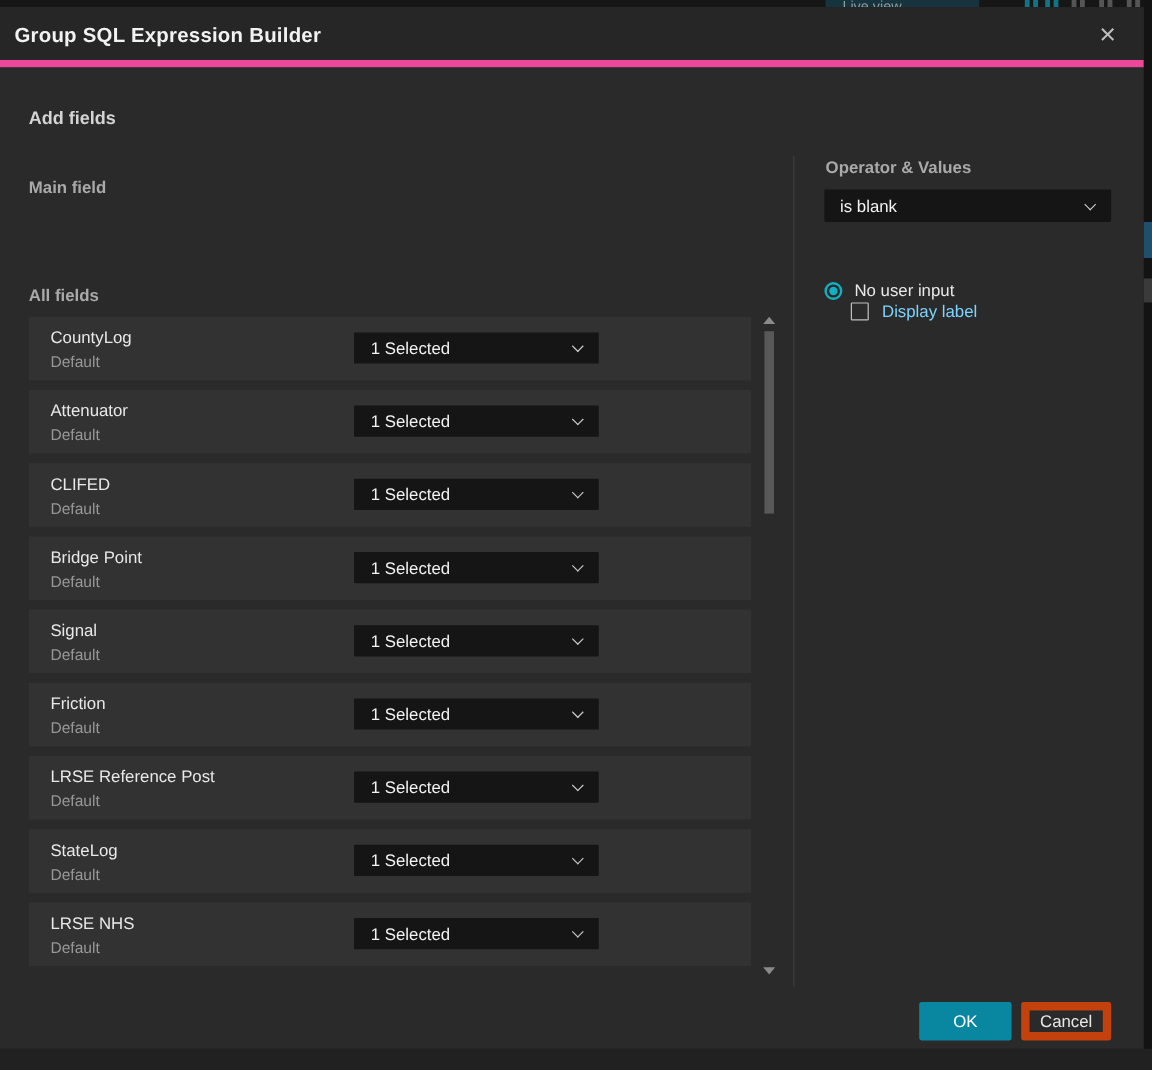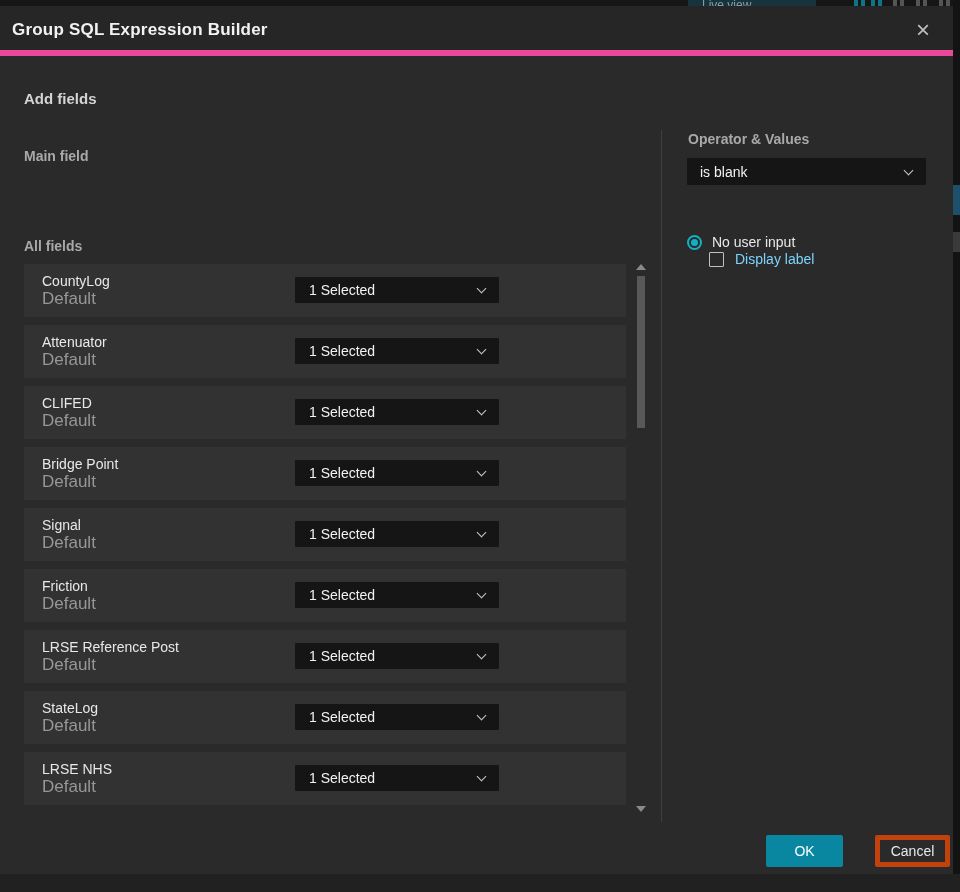--- a/index.html
+++ b/index.html
@@ -31,21 +31,21 @@
 
   .main-panel { position:absolute; left:24px; top:149px; width:614px; height:57px; background:var(--row-bg); }
   .dd-field { position:absolute; left:16px; top:16px; width:240px; height:27px; }
   .dd-date  { position:absolute; left:264px; top:16px; width:212px; height:27px; }
   .cal-icon { color:var(--calendar-gold); margin-left:12px; flex:none; display:flex; }
   .dd-date .dd-text { padding-left:10px; }
 
   .rows { position:absolute; left:24px; top:258px; width:602px; display:flex; flex-direction:column; gap:8px; }
   .row { position:relative; height:53px; background:var(--row-bg); }
   .row-name { position:absolute; left:18px; top:9px; font-size:14px; color:#e8e8e8; }
-  .row-sub  { position:absolute; left:18px; bottom:8px; font-size:17px; color:#979797; }
+  .row-sub  { position:absolute; left:18px; bottom:8px; font-size:13px; color:#979797; }
   .row-dd   { position:absolute; left:271px; top:13px; width:204px; height:26px; }
 
   
   .sb-arrow-up, .sb-arrow-down { position:absolute; left:636px; width:0; height:0; border-left:5px solid transparent; border-right:5px solid transparent; }
   .sb-arrow-up { top:258px; border-bottom:6px solid #8a8a8a; }
   .sb-arrow-down { top:800px; border-top:6px solid #8a8a8a; }
   .sb-thumb { position:absolute; left:637px; top:270px; width:8px; height:152px; background:#585858; }
 
   .v-divider { position:absolute; left:661px; top:124px; width:1px; height:692px; background:#3e3e3e; }
 
@@ -56,21 +56,21 @@
   .radio-outer { width:15px; height:15px; border-radius:50%; border:2px solid var(--radio-teal); display:flex; align-items:center; justify-content:center; flex:none; }
   .radio-dot { width:7px; height:7px; border-radius:50%; background:var(--radio-teal); }
   .radio-label { font-size:14px; color:#e8e8e8; }
   .check-row { position:absolute; left:709px; top:245px; display:flex; align-items:center; gap:11px; cursor:pointer; }
   .checkbox { width:15px; height:15px; border:1.5px solid #c0c0c0; background:transparent; border-radius:1px; flex:none; }
   .check-label { font-size:14px; color:#7dd3fc; }
 
   
   .btn { position:absolute; top:829px; height:32px; display:flex; align-items:center; justify-content:center; font-size:14px; cursor:pointer; border-radius:2px; }
   .btn-ok { left:766px; width:77px; background:var(--accent-teal); color:#ffffff; }
-  .btn-cancel { left:851px; width:75px; background:transparent; border:5px solid #c2410c; color:#e8e8e8;margin-left:24px; }
+  .btn-cancel { left:851px; width:75px; background:transparent; border:7px solid #c2410c; color:#e8e8e8; }
 
   .bottom-sliver { position:absolute; left:0; top:874px; width:960px; height:18px; background:#212121; }
 </style>
 </head>
 <body>
 
 <div class="stage">
 
   <div class="top-sliver">
     <div class="lv-chip">

